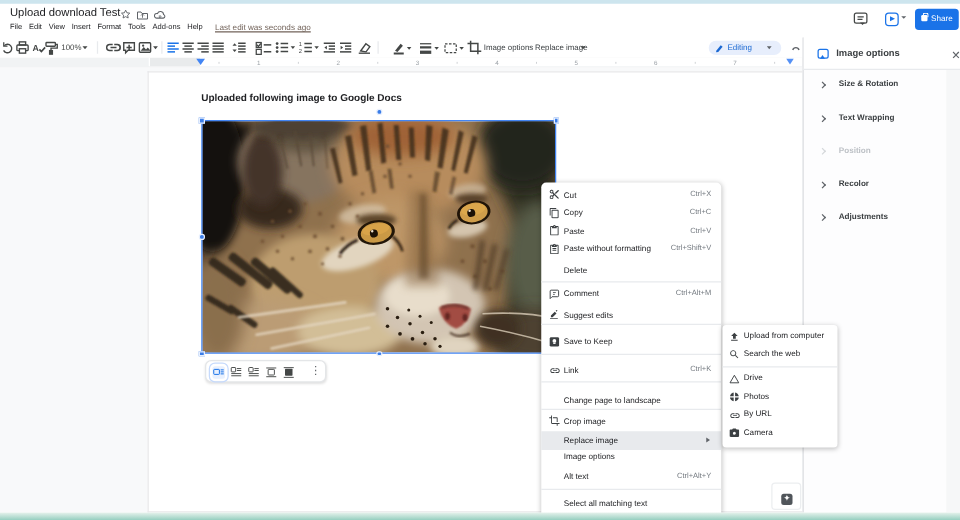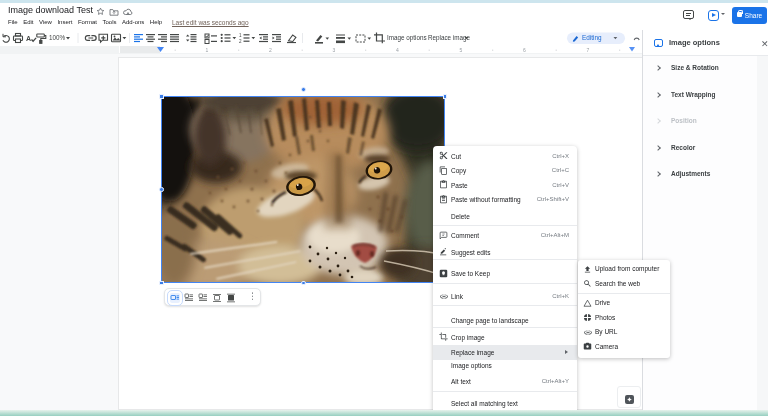--- a/index.html
+++ b/index.html
@@ -72,20 +72,21 @@
 .si { position:absolute; left:0; width:92px; height:14.5px; line-height:14.5px; }
 .si .lab { position:absolute; left:17px; top:0; white-space:nowrap; }
 .si .ic { position:absolute; left:5px; top:2.5px; width:9px; height:9px; color:#5f6368; font-size:8px; line-height:9px; }
 </style>
 </head>
 <body>
 <div id="app">
 
   <div class="abs" id="docarea">
     <div id="page"></div>
+    <div id="heading">Uploaded following image to Google Docs</div>
     <div id="imgbox">
       <svg width="282" height="185" viewBox="0 0 282 185">
         <defs>
           <filter id="b1" x="-50%" y="-50%" width="200%" height="200%">
               <feGaussianBlur stdDeviation="1"></feGaussianBlur>
             </filter>
           <filter id="b2" x="-50%" y="-50%" width="200%" height="200%">
               <feGaussianBlur stdDeviation="2"></feGaussianBlur>
             </filter>
           <filter id="b3" x="-50%" y="-50%" width="200%" height="200%">
@@ -483,21 +484,21 @@
     <g>
       <rect x="567" y="2.5" width="58" height="11.5" rx="5.7" fill="#e7eefc"></rect>
       <path d="M573 10.5 l3.6-4.4 1.5 1.3-3.5 4.2-1.7 0.2z" fill="#1967d2"></path>
       <text x="582" y="10.3" font-size="6.4" fill="#1967d2">Editing</text>
       <path d="M613.5 7 l1.9 2.3 1.9-2.3z" fill="#5f6368"></path>
       <path d="M634.2 10 a2.6 2.6 0 0 1 5 0" fill="none" stroke="#5f6368" stroke-width="1.1"></path>
     </g>
   </svg>
   </div>
 
-  <div class="abs" id="title">Image download Test</div>
+  <div class="abs" id="title">Upload download Test</div>
   <div class="abs" style="left:96px; top:7px;">
       <svg width="9" height="9" viewBox="0 0 24 24" fill="none" stroke="#5f6368" stroke-width="2">
         <path d="M12 3l2.7 5.6 6.1.8-4.5 4.3 1.1 6-5.4-2.9-5.4 2.9 1.1-6-4.5-4.3 6.1-.8z"></path>
       </svg>
     </div>
   <div class="abs" style="left:109px; top:8px;">
       <svg width="10" height="8" viewBox="0 0 24 20" fill="none" stroke="#5f6368" stroke-width="2">
         <path d="M2 4 h7 l2 3 h11 v11 h-20z"></path>
         <path d="M9 11 l3-3 3 3 M12 8.5 v7" stroke-width="1.8"></path>
       </svg>

